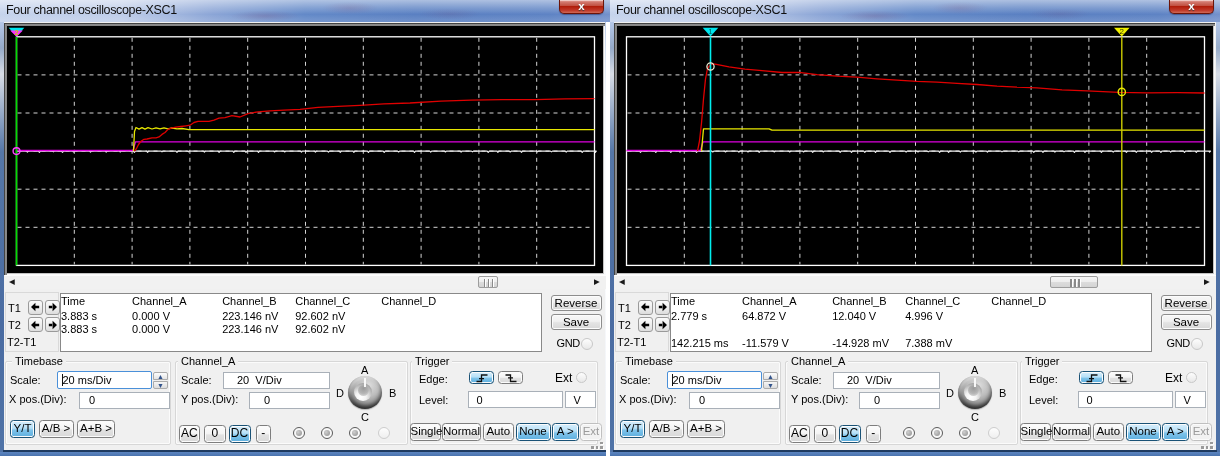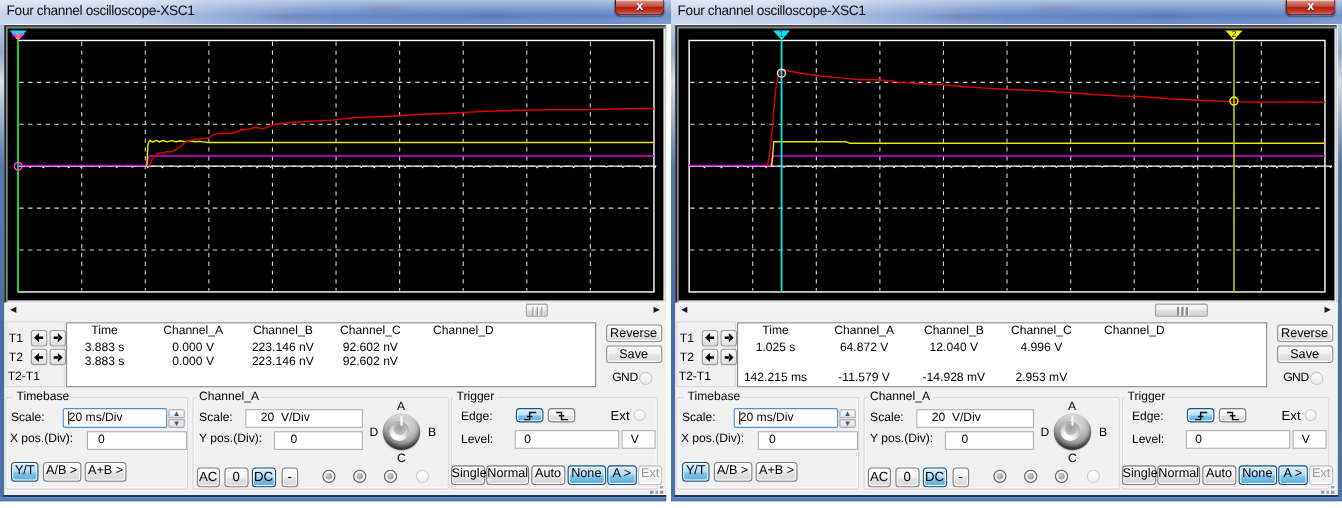--- a/index.html
+++ b/index.html
@@ -24,21 +24,21 @@
  border-top:1px solid #434343;border-left:1px solid #434343;
  box-shadow:inset 1px 1px 0 #8b8b8b, inset 2px 2px 0 #868686, inset -1px -1px 0 #fafafa, inset -2px -2px 0 #c2c2c2}
 .sb{position:absolute;background:#f1f1f1;border-top:1px solid #fdfdfd}
 .sbthumb{position:absolute;top:1px;height:12px;border:1px solid #9d9d9d;border-radius:2px;
  background:linear-gradient(#f6f6f6,#eeeeee 45%,#dcdcdc 55%,#d4d4d4)}
 .grip{position:absolute;top:2px;width:1.5px;height:8px;background:#8a8a8a;box-shadow:1px 0 0 #fff}
 .sbarr{position:absolute;top:0;width:14px;height:13px;color:#1a1a1a;font-size:7.5px;line-height:14px;text-align:center}
 .rpanel{position:absolute;background:#f0f0f0;border:1px solid #d9d9d9}
 .rbox{position:absolute;background:#fff;border:1px solid #898989}
 .rline{position:absolute;font-size:11px;color:#000;white-space:nowrap}
-.rcol{display:inline-block;text-align:center;vertical-align:top}
+.rcol{display:inline-block;text-align:left;vertical-align:top}
 .btn{position:absolute;border:1px solid #8d8d8d;border-radius:3px;color:#000;text-align:center;
  background:linear-gradient(#f7f7f7 0%,#f1f1f1 45%,#e4e4e4 55%,#d8d8d8 100%);
  font-size:11.5px;box-shadow:inset 0 0 0 1px #fcfcfc}
 .sqbtn{position:absolute;border:1.5px solid #7e7e7e;border-radius:3.5px;text-align:center;
  background:linear-gradient(#fdfdfd 0%,#f4f4f4 48%,#e2e2e2 56%,#d9d9d9 100%);
  font-size:12px;color:#000;box-shadow:inset 0 0 0 1px #fbfbfb}
 .sqbtn.on{border:1.5px solid #1a5276;background:linear-gradient(#d7eefc 0%,#b7e0f7 45%,#7ec3ea 58%,#5caede 100%)}
 .lbl{position:absolute;font-size:11px;color:#000;white-space:nowrap}
 .fld{position:absolute;background:#fff;border:1px solid #a9b0b8;font-size:11px;color:#000;
  line-height:15.5px;padding-left:5px;white-space:nowrap}
@@ -287,31 +287,31 @@
       </svg></div>
 <div class="rbox" style="left:59.5px;top:293px;width:482px;height:59px"></div>
 <div class="rline" style="left:61px;top:295px">
 <span class="rcol" style="width:68px">Time</span>
 <span class="rcol" style="width:87px">Channel_A</span>
 <span class="rcol" style="width:70px">Channel_B</span>
 <span class="rcol" style="width:83px">Channel_C</span>
 <span class="rcol" style="width:80px">Channel_D</span>
 </div>
 <div class="rline" style="left:61px;top:309.5px">
-<span class="rcol" style="width:68px">1.025 s</span>
+<span class="rcol" style="width:68px">2.779 s</span>
 <span class="rcol" style="width:87px">64.872 V</span>
 <span class="rcol" style="width:70px">12.040 V</span>
 <span class="rcol" style="width:83px">4.996 V</span>
 <span class="rcol" style="width:80px"></span>
 </div>
 <div class="rline" style="left:61px;top:336.5px">
 <span class="rcol" style="width:68px">142.215 ms</span>
 <span class="rcol" style="width:87px">-11.579 V</span>
 <span class="rcol" style="width:70px">-14.928 mV</span>
-<span class="rcol" style="width:83px">2.953 mV</span>
+<span class="rcol" style="width:83px">7.388 mV</span>
 <span class="rcol" style="width:80px"></span>
 </div>
 <div class="btn" style="left:550.5px;top:294.5px;width:51px;height:16px;line-height:15px">Reverse</div>
 <div class="btn" style="left:550.5px;top:314px;width:51px;height:16px;line-height:15px">Save</div>
 <div class="lbl" style="left:556.5px;top:336.5px;letter-spacing:-0.4px">GND</div>
 <div class="gnd" style="left:581px;top:337.5px;width:12px;height:12px"></div>
 <div class="gbox" style="left:5px;top:361px;width:166px;height:84px"></div>
 <div class="glabel" style="left:12px;top:354.5px">Timebase</div>
 <div class="gbox" style="left:175px;top:361px;width:233px;height:84px"></div>
 <div class="glabel" style="left:178px;top:354.5px">Channel_A</div>

